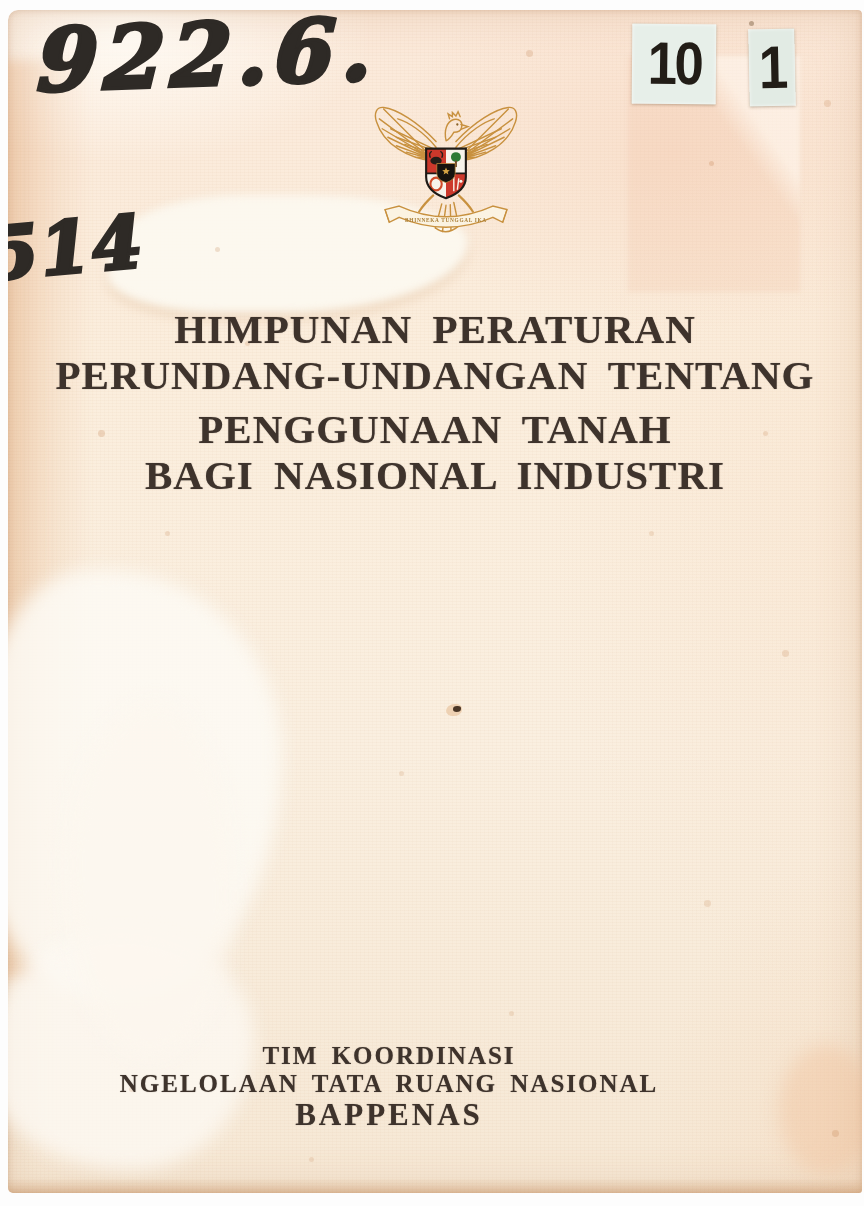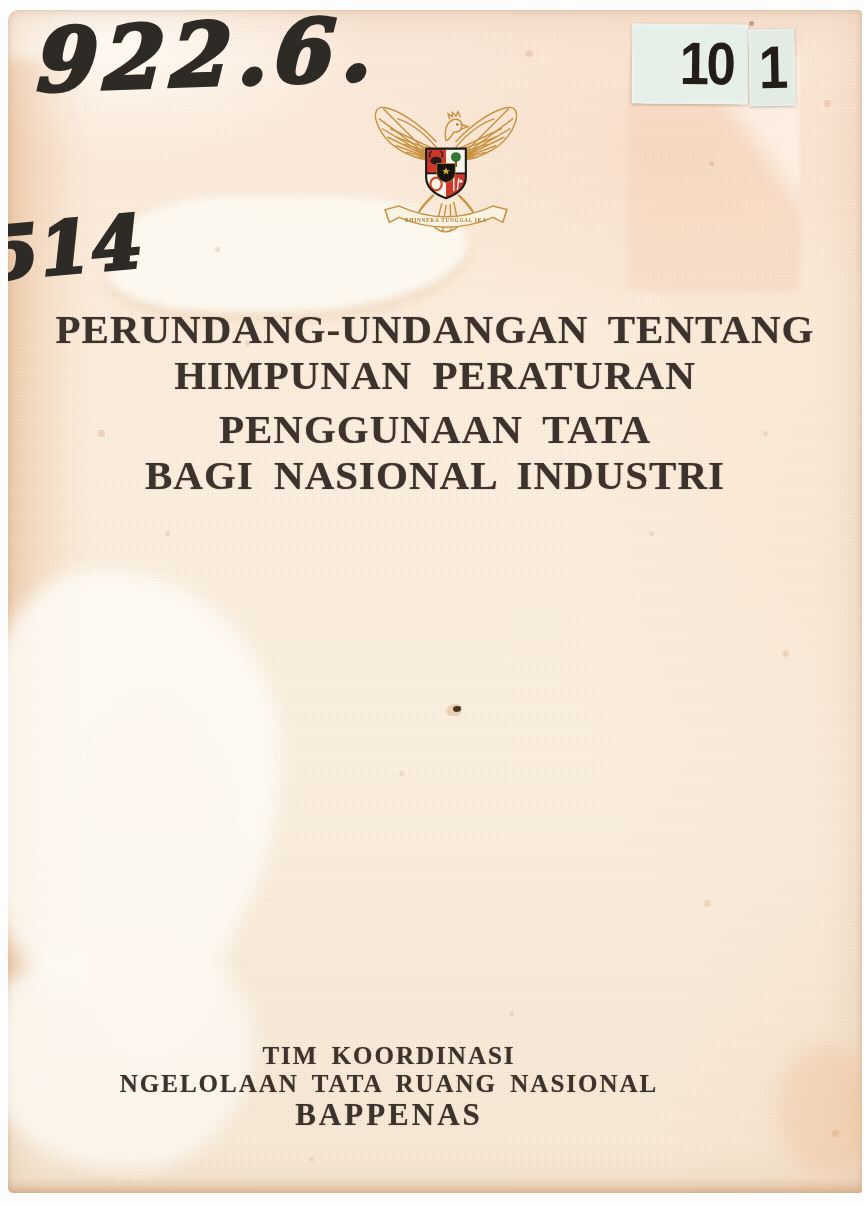--- a/index.html
+++ b/index.html
@@ -59,21 +59,21 @@
     position:absolute;color:#2e2a26;font-family:"DejaVu Serif",serif;
     font-style:italic;font-weight:bold;-webkit-text-stroke:4px #2e2a26;
     white-space:nowrap;line-height:1;
   }
   .call-number{left:30px;top:2px;font-size:86px;letter-spacing:7px;transform:rotate(-2deg) skewX(-5deg);}
   .side-number{left:-20px;top:202px;font-size:72px;letter-spacing:2px;
     -webkit-text-stroke:3.5px #2e2a26;transform:rotate(-5deg);}
 
   .sticker{position:absolute;display:flex;align-items:center;justify-content:center;
     box-shadow:0 1px 3px rgba(90,60,30,0.35), inset 0 0 4px rgba(255,255,255,0.7);}
-  .sticker-left{left:624px;top:14px;width:84px;height:80px;background:#e7efe9;transform:rotate(0.6deg);padding-left:32px;}
+  .sticker-left{left:624px;top:14px;width:84px;height:80px;background:#e7efe9;transform:rotate(0.6deg);}
   .sticker-right{left:741px;top:19px;width:46px;height:77px;background:#e2ebe4;transform:rotate(-1.2deg);}
   .sticker-num{font-family:"Liberation Sans",sans-serif;font-weight:900;font-size:60px;
     color:#221d17;display:inline-block;transform:scaleX(0.88);letter-spacing:-3px;line-height:1;}
 
   .emblem{position:absolute;left:360px;top:86px;width:156px;height:152px;}
 
   .title-block{position:absolute;left:0;right:0;top:296px;text-align:center;}
   .title-line{font-family:"Liberation Serif",serif;font-weight:bold;color:#3e332c;
     font-size:41px;line-height:46px;letter-spacing:1px;word-spacing:9px;white-space:nowrap;
     text-shadow:0 0 1px rgba(62,51,44,0.55);}
@@ -158,23 +158,23 @@
       <line x1="82" y1="107" x2="138" y2="107" stroke="#1e1a16" stroke-width="2.5"></line>
       <path d="M97,93 L123,93 L123,107 Q123,116 110,120 Q97,116 97,107 Z" fill="#16130f" stroke="#c8913f" stroke-width="1"></path>
       <polygon points="110,98.5 111.5,102.2 115.4,102.4 112.4,104.9 113.4,108.6 110,106.5 106.6,108.6 107.6,104.9 104.6,102.4 108.5,102.2" fill="#d7a545"></polygon>
 
       <path d="M24,158 L44,153 Q110,183 176,153 L196,158 L190,176 L176,169 Q110,197 44,169 L30,176 Z" fill="#fbf3e2" stroke="#c8913f" stroke-width="2"></path>
       <path d="M24,158 L30,176 M196,158 L190,176" stroke="#c8913f" stroke-width="1.5"></path>
       <text x="110" y="176" font-size="7.5" fill="#a87c33" text-anchor="middle" font-family="Liberation Serif, serif" letter-spacing="1" font-weight="bold">BHINNEKA TUNGGAL IKA</text>
     </svg>
 
     <div class="title-block">
+      <div class="title-line">HIMPUNAN PERATURAN</div>
       <div class="title-line">PERUNDANG-UNDANGAN TENTANG</div>
-      <div class="title-line">HIMPUNAN PERATURAN</div>
-      <div class="title-line" style="margin-top:8px;">PENGGUNAAN TATA</div>
+      <div class="title-line" style="margin-top:8px;">PENGGUNAAN TANAH</div>
       <div class="title-line">BAGI NASIONAL INDUSTRI</div>
     </div>
 
     <div class="publisher-block">
       <div class="pub-line pub-line-1">TIM KOORDINASI</div>
       <div class="pub-line pub-line-2">NGELOLAAN TATA RUANG NASIONAL</div>
       <div class="pub-line pub-line-3">BAPPENAS</div>
     </div>
 
   </div>

